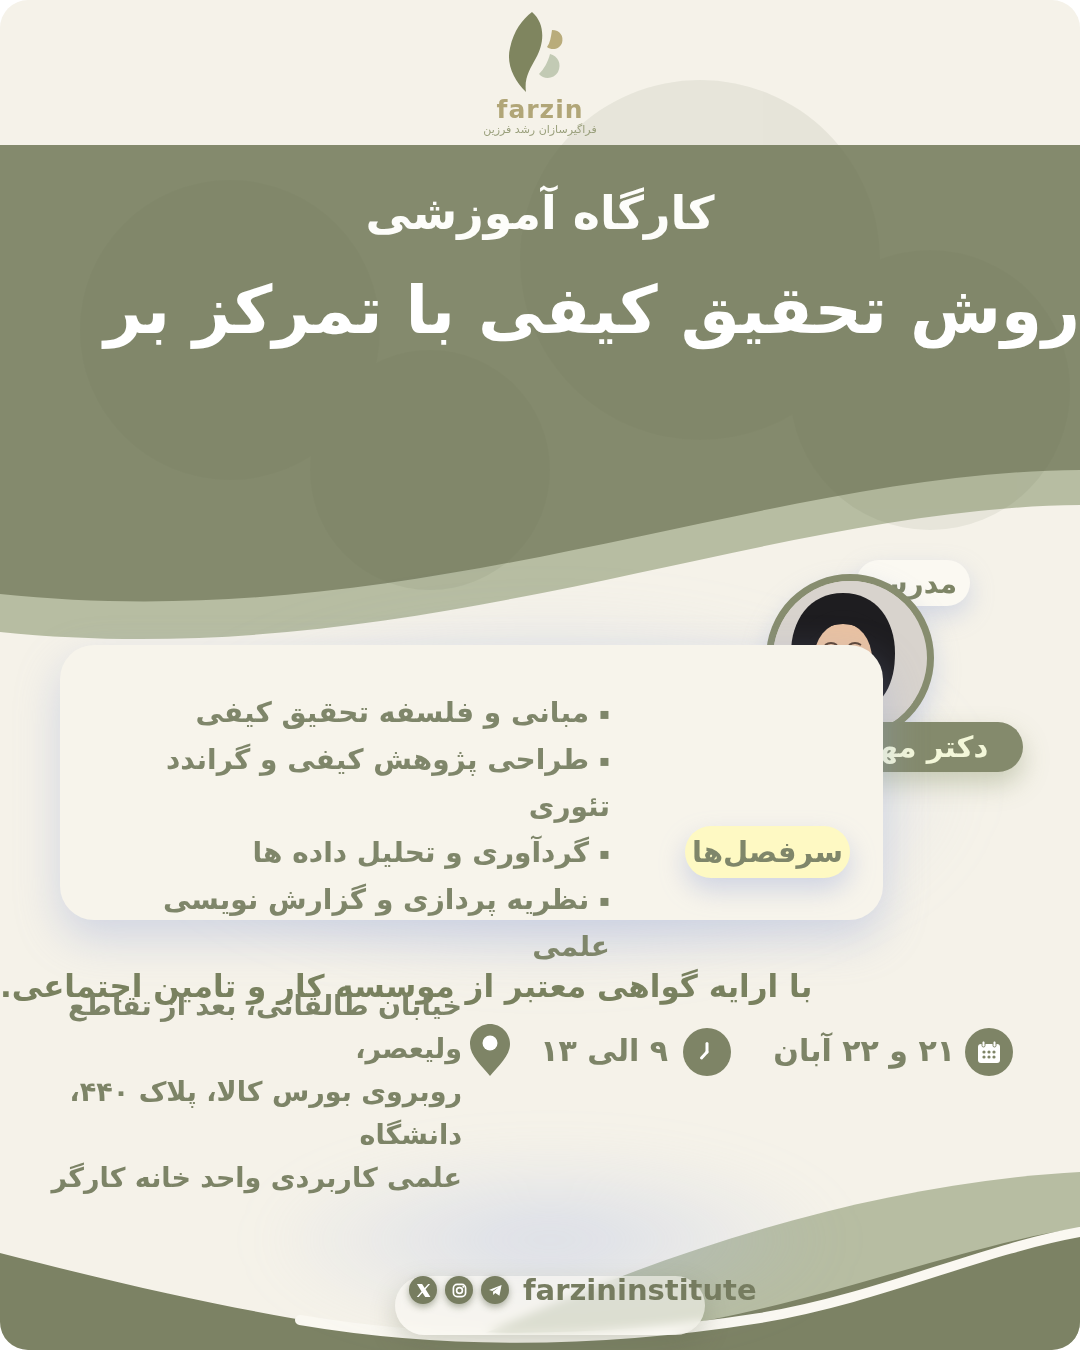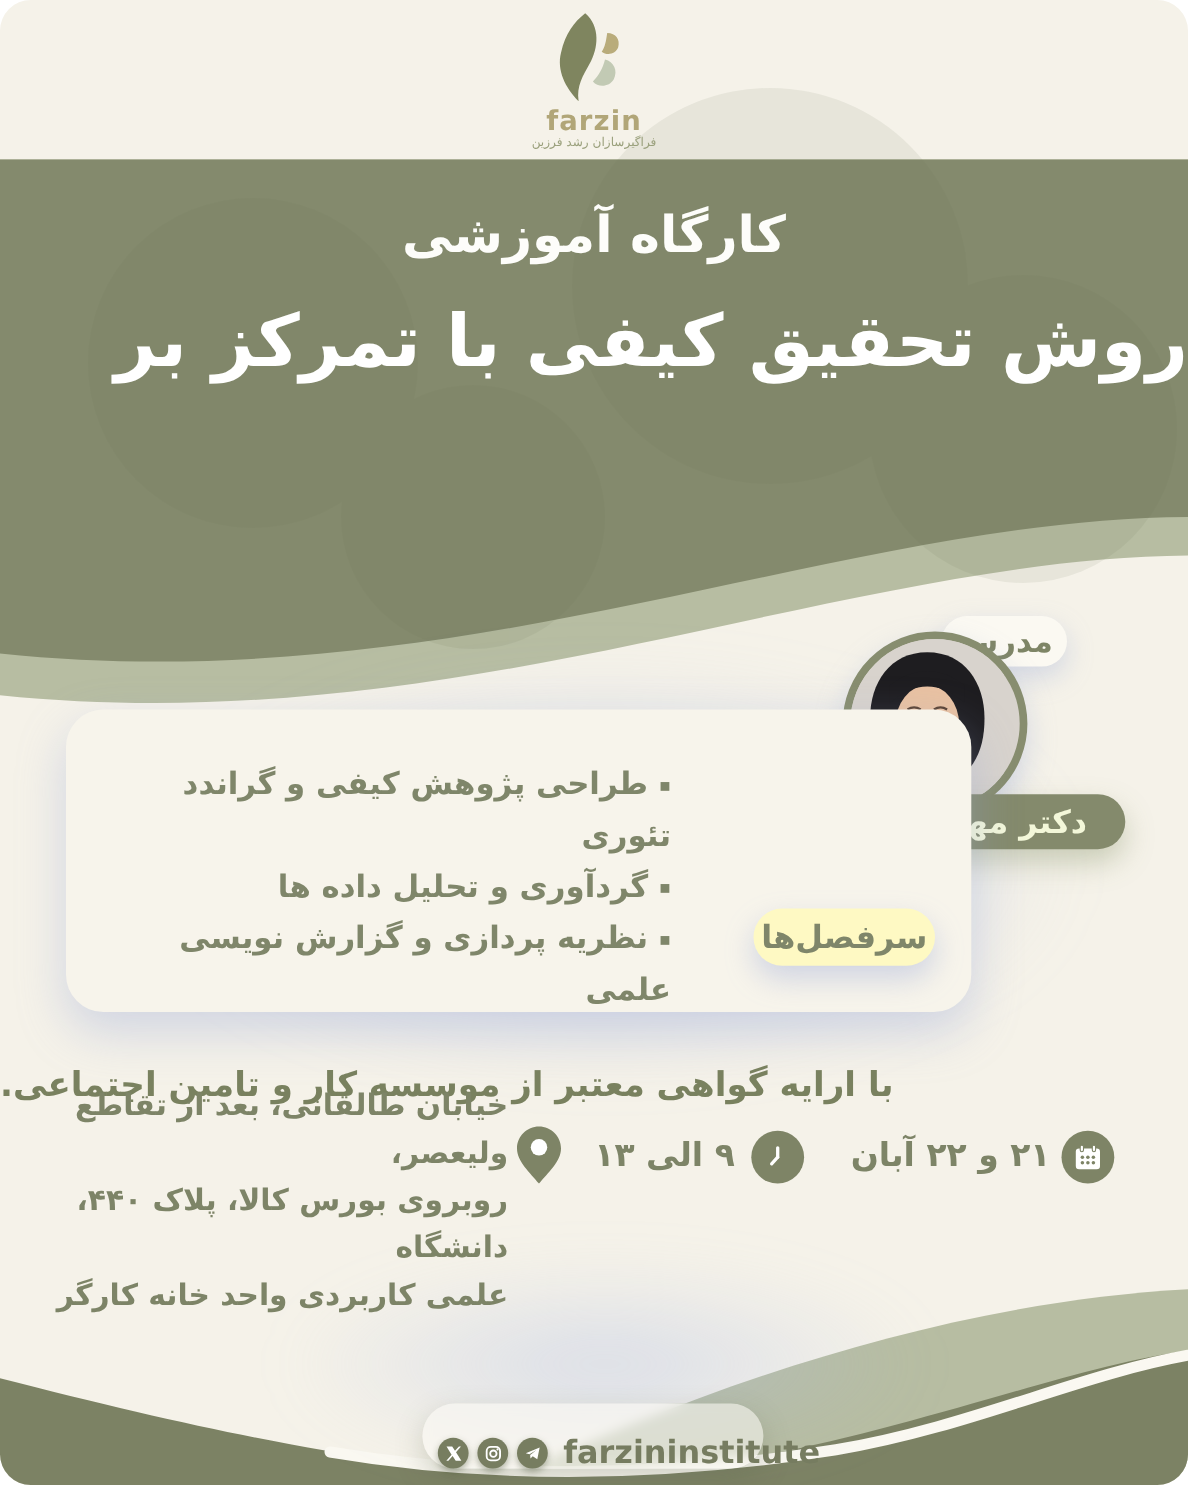--- a/index.html
+++ b/index.html
@@ -41,24 +41,24 @@
   .icon-circle{width:48px;height:48px;border-radius:50%;background:#7e8466;display:flex;align-items:center;justify-content:center;}
   .sched-text{color:#7d8467;font-size:30px;font-weight:bold;direction:rtl;white-space:nowrap;}
   .loc-text{color:#7d8467;font-size:27px;font-weight:bold;direction:rtl;text-align:right;line-height:43px;width:440px;}
   
   .reg-card{left:216px;top:1163px;width:661px;height:103px;border-radius:26px;
     background:rgba(250,247,239,.85);backdrop-filter:blur(5px);
     box-shadow:0 16px 36px rgba(150,165,215,.35);
     display:flex;flex-direction:column;align-items:center;justify-content:center;gap:8px;}
   .reg-card .line{direction:rtl;color:#76805f;font-size:27px;font-weight:bold;white-space:nowrap;}
   
-  .social-pill{left:384px;top:1276px;width:310px;height:59px;border-radius:30px;
+  .social-pill{left:395px;top:1276px;width:310px;height:59px;border-radius:30px;
     background:rgba(252,250,244,.55);backdrop-filter:blur(5px);
     box-shadow:0 10px 26px rgba(90,100,70,.25);
-    display:flex;align-items:flex-end;gap:8px;padding:0 14px;box-sizing:border-box;}
+    display:flex;align-items:flex-start;gap:8px;padding:0 14px;box-sizing:border-box;}
   .soc-ic{width:28px;height:28px;border-radius:50%;background:#777d60;display:flex;align-items:center;justify-content:center;
     box-shadow:0 3px 7px rgba(60,70,40,.4);cursor:pointer;flex:0 0 auto;}
   .soc-handle{color:#767c60;font-size:29px;font-weight:bold;margin-left:6px;line-height:1;}
 </style>
 </head>
 <body>
 
 <div class="poster">
 
   <svg class="abs" style="left:0;top:0;" width="1080" height="1350" viewBox="0 0 1080 1350">
@@ -110,20 +110,21 @@
       <path d="M52,64 Q58,60 64,64" stroke="#5b4435" stroke-width="2" fill="none"></path>
       <path d="M76,64 Q82,60 88,64" stroke="#5b4435" stroke-width="2" fill="none"></path>
       <ellipse cx="70" cy="99" rx="8" ry="3.4" fill="#b2695d"></ellipse>
     </svg>
   </div>
 
   <div class="abs pill name-pill">دکتر مهری طیبی نیا</div>
 
   <div class="abs topics-card"></div>
   <ul class="abs topics-list">
+    <li><span class="sq">▪</span><span>مبانی و فلسفه تحقیق کیفی</span></li>
     <li><span class="sq">▪</span><span>طراحی پژوهش کیفی و گراندد تئوری</span></li>
     <li><span class="sq">▪</span><span>گردآوری و تحلیل داده ها</span></li>
     <li><span class="sq">▪</span><span>نظریه پردازی و گزارش نویسی علمی</span></li>
   </ul>
   <div class="abs pill topics-pill">سرفصل‌ها</div>
 
   <div class="abs cert-line">با ارایه گواهی معتبر از موسسه کار و تامین اجتماعی.</div>
 
   <div class="abs icon-circle" style="left:965px;top:1028px;">
     <svg width="26" height="26" viewBox="0 0 26 26">

